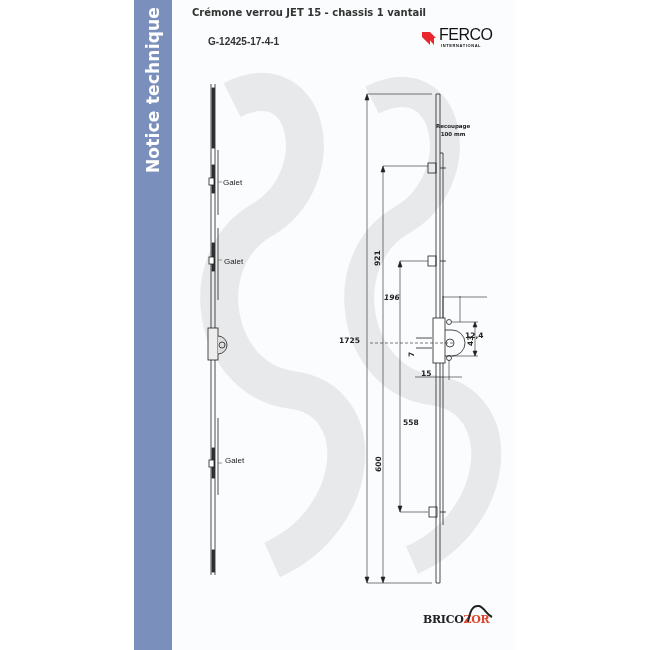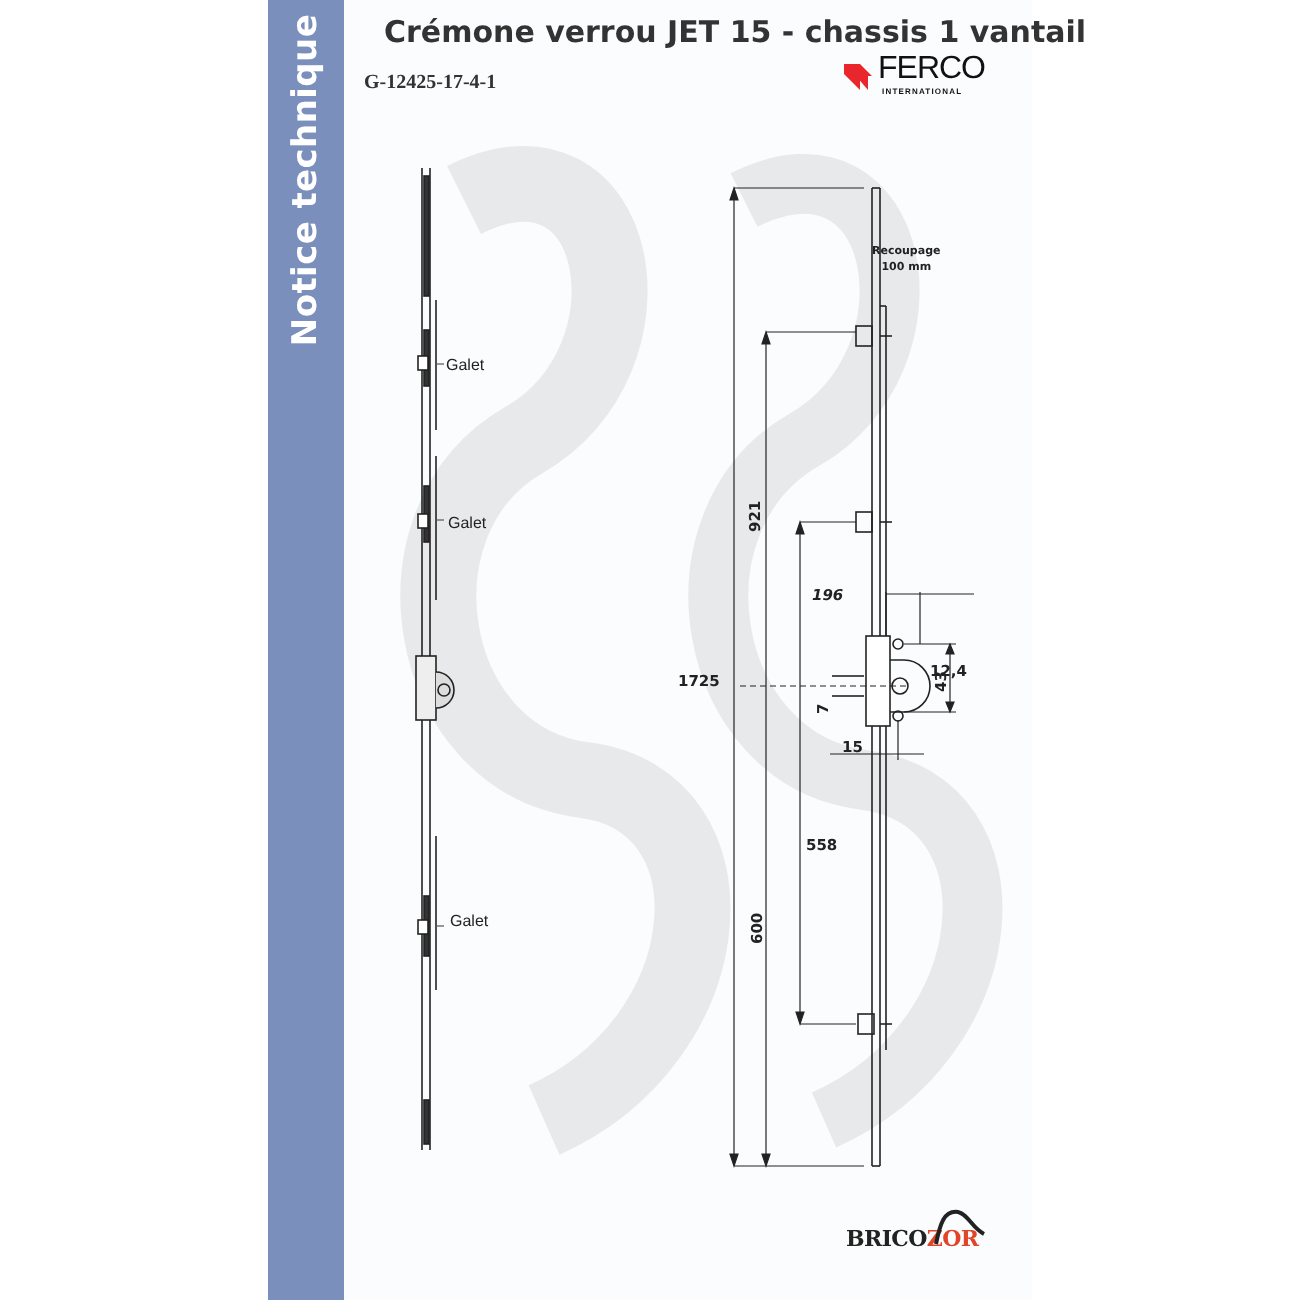--- a/index.html
+++ b/index.html
@@ -1,21 +1,21 @@
 <!DOCTYPE html>
 <html><head>
 <meta charset="utf-8">
 <style>
   html,body{margin:0;padding:0;background:#ffffff;}
   body{width:650px;height:650px;position:relative;overflow:hidden;font-family:"DejaVu Sans",sans-serif;}
   .page{position:absolute;left:134px;top:0;width:382px;height:650px;background:#fbfcfd;}
   .band{position:absolute;left:134px;top:0;width:38px;height:650px;background:#7b8fbd;}
   .band-text{position:absolute;left:153px;top:90px;transform:translate(-50%,-50%) rotate(-90deg);white-space:nowrap;color:#ffffff;font-family:"DejaVu Sans",sans-serif;font-size:17px;font-weight:bold;letter-spacing:0.2px;}
-  .title{position:absolute;left:192px;top:7px;font-family:"DejaVu Sans",sans-serif;font-size:15px;font-weight:bold;color:#333;}
-  .ref{position:absolute;left:182px;top:36px;font-family:Liberation Serif, serif;font-size:10px;font-weight:bold;color:#333;text-align:center;}
+  .title{position:absolute;left:192px;top:7px;font-family:"DejaVu Sans",sans-serif;font-size:10px;font-weight:bold;color:#333;}
+  .ref{position:absolute;left:208px;top:36px;font-family:Liberation Sans, sans-serif;font-size:10px;font-weight:bold;color:#333;text-align:center;}
   .ferco{position:absolute;left:420px;top:28px;width:80px;height:24px;}
   .ferco-word{position:absolute;left:19px;top:-2px;font-family:"Liberation Sans",sans-serif;font-size:16px;color:#111;letter-spacing:-0.5px;}
   .ferco-sub{position:absolute;left:21px;top:15px;font-family:"Liberation Sans",sans-serif;font-size:4px;font-weight:bold;letter-spacing:0.6px;color:#111;}
   .watermark{position:absolute;left:172px;top:60px;width:344px;height:560px;opacity:0.07;pointer-events:none;}
   .label{position:absolute;font-family:"Liberation Sans",sans-serif;font-size:8px;color:#222;}
   .dim{position:absolute;font-family:"DejaVu Sans",sans-serif;font-size:7.5px;font-weight:bold;color:#222;}
   .dim.v{transform:rotate(-90deg);transform-origin:left top;}
   .recoup{position:absolute;left:436px;top:122px;font-family:"DejaVu Sans",sans-serif;font-size:5.5px;font-weight:bold;text-align:center;color:#222;line-height:8px;}
   .brico{position:absolute;left:423px;top:613px;font-family:"DejaVu Serif",serif;font-size:11px;font-weight:bold;color:#222;letter-spacing:-0.3px;}
   .brico .zor{color:#e0452a;}
@@ -133,21 +133,21 @@
 <div class="label" style="left:223px;top:178px;">Galet</div>
 <div class="label" style="left:224px;top:257px;">Galet</div>
 <div class="label" style="left:225px;top:456px;">Galet</div>
 
 <div class="recoup">
   <div>Recoupage</div>
   <div>100 mm</div>
 </div>
 <div class="dim" style="left:339px;top:336px;">1725</div>
 <div class="dim v" style="left:373px;top:266px;">921</div>
-<div class="dim" style="left:406px;top:293px;font-style:italic;">196</div>
+<div class="dim" style="left:384px;top:293px;font-style:italic;">196</div>
 <div class="dim" style="left:465px;top:291px;margin-top:40px;">12,4</div>
 <div class="dim v" style="left:466px;top:346px;">43</div>
 <div class="dim v" style="left:407px;top:357px;">7</div>
 <div class="dim" style="left:421px;top:369px;">15</div>
 <div class="dim" style="left:403px;top:418px;text-align:center;">558</div>
 <div class="dim v" style="left:374px;top:472px;">600</div>
 
 <div class="brico">
   <span>BRICO</span><span class="zor">ZOR</span>
 </div>

